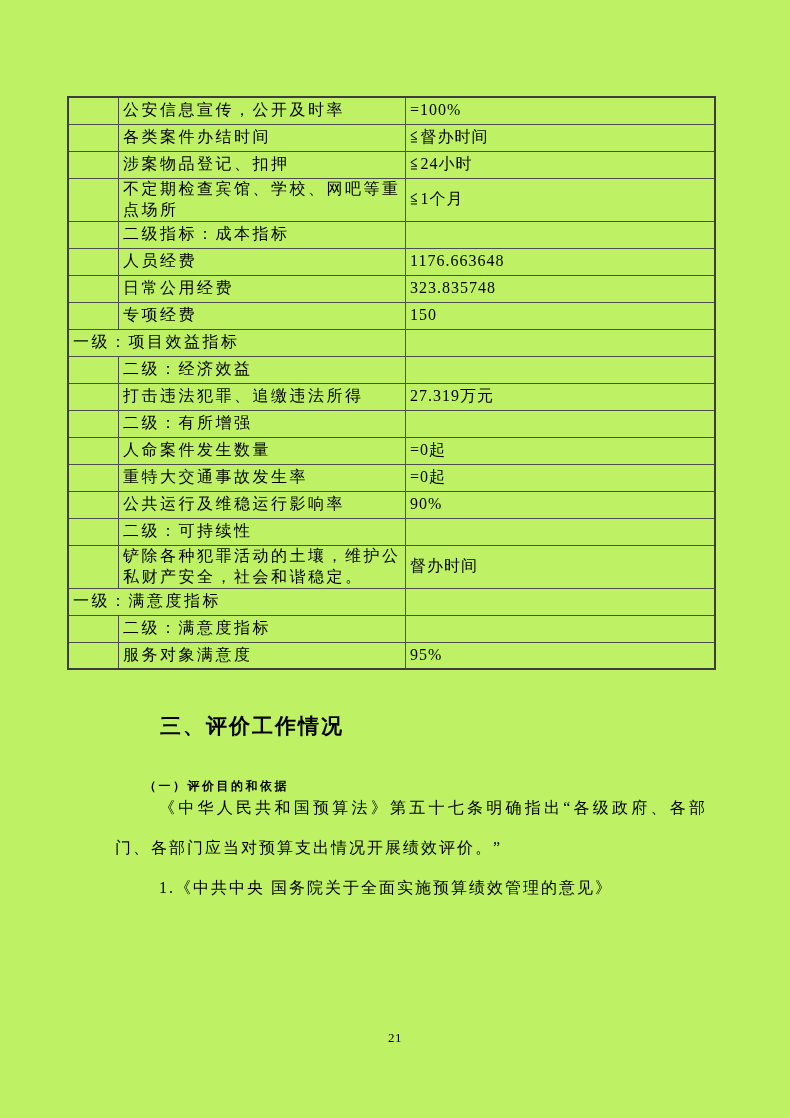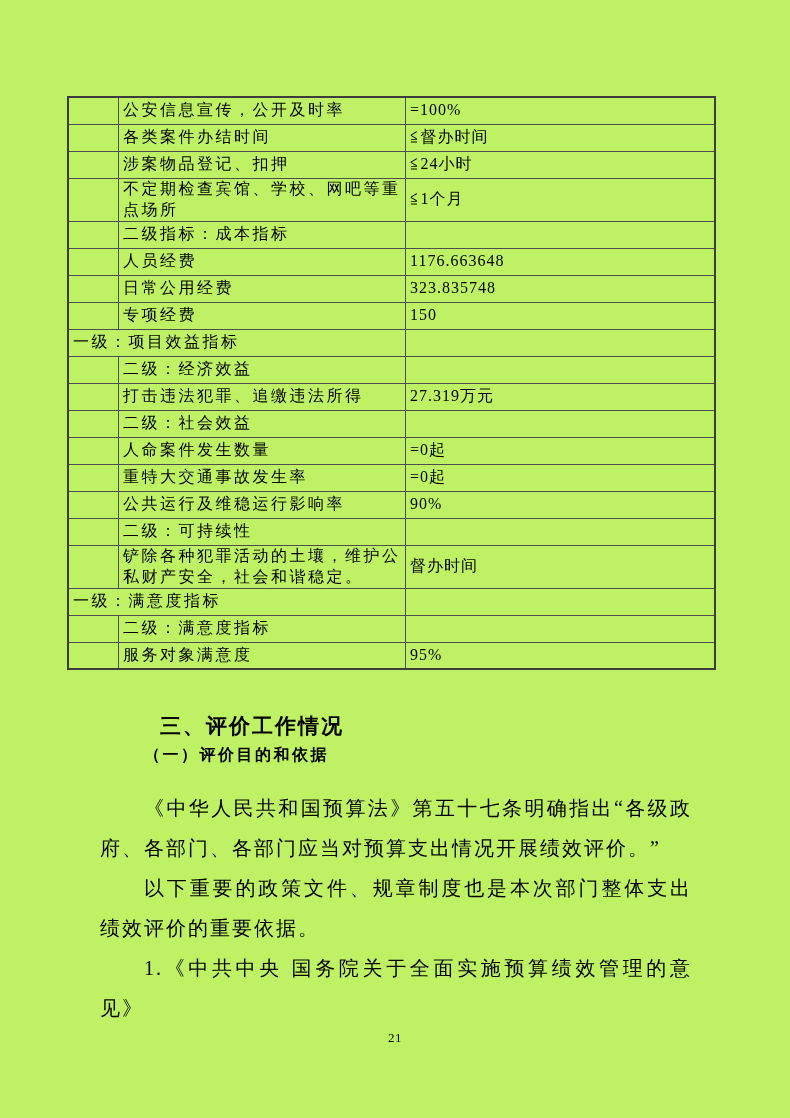--- a/index.html
+++ b/index.html
@@ -54,33 +54,33 @@
     top: 712px;
     font-family: "Liberation Sans", "DejaVu Sans", sans-serif;
     font-weight: bold;
     font-size: 21px;
     letter-spacing: 2px;
     white-space: nowrap;
   }
   .subsection-heading {
     position: absolute;
     left: 144px;
-    top: 745px;
+    top: 778px;
     font-weight: bold;
-    font-size: 16px;
+    font-size: 12px;
     letter-spacing: 2.5px;
     white-space: nowrap;
     font-family: Liberation Serif, serif;
   }
   .body-text {
     position: absolute;
-    left: 100px;
+    left: 115px;
     top: 788px;
     width: 592px;
-    font-size: 20px;
+    font-size: 16px;
     line-height: 40px;
     letter-spacing: 2px;
     text-align: justify;
   }
   .body-text p { margin: 0; text-indent: 44px; }
   .page-number {
     position: absolute;
     left: 0;
     top: 1030px;
     width: 100%;
@@ -145,21 +145,21 @@
           <td class="cell-indicator">二级：经济效益</td>
           <td class="cell-value"></td>
         </tr>
         <tr>
           <td class="cell-level"></td>
           <td class="cell-indicator">打击违法犯罪、追缴违法所得</td>
           <td class="cell-value">27.319万元</td>
         </tr>
         <tr>
           <td class="cell-level"></td>
-          <td class="cell-indicator">二级：社会效益</td>
+          <td class="cell-indicator">二级：有所增强</td>
           <td class="cell-value"></td>
         </tr>
         <tr>
           <td class="cell-level"></td>
           <td class="cell-indicator">人命案件发生数量</td>
           <td class="cell-value">=0起</td>
         </tr>
         <tr>
           <td class="cell-level"></td>
           <td class="cell-indicator">重特大交通事故发生率</td>
@@ -196,19 +196,18 @@
         </tr>
       </tbody>
   </table>
 
   <div class="section-heading">三、评价工作情况</div>
 
   <div class="subsection-heading">（一）评价目的和依据</div>
 
   <div class="body-text">
     <p>《中华人民共和国预算法》第五十七条明确指出“各级政府、各部门、各部门应当对预算支出情况开展绩效评价。”</p>
-    <p>以下重要的政策文件、规章制度也是本次部门整体支出绩效评价的重要依据。</p>
     <p>1.《中共中央 国务院关于全面实施预算绩效管理的意见》</p>
   </div>
 
   <div class="page-number">21</div>
 
 </div>
 
 </body></html>

